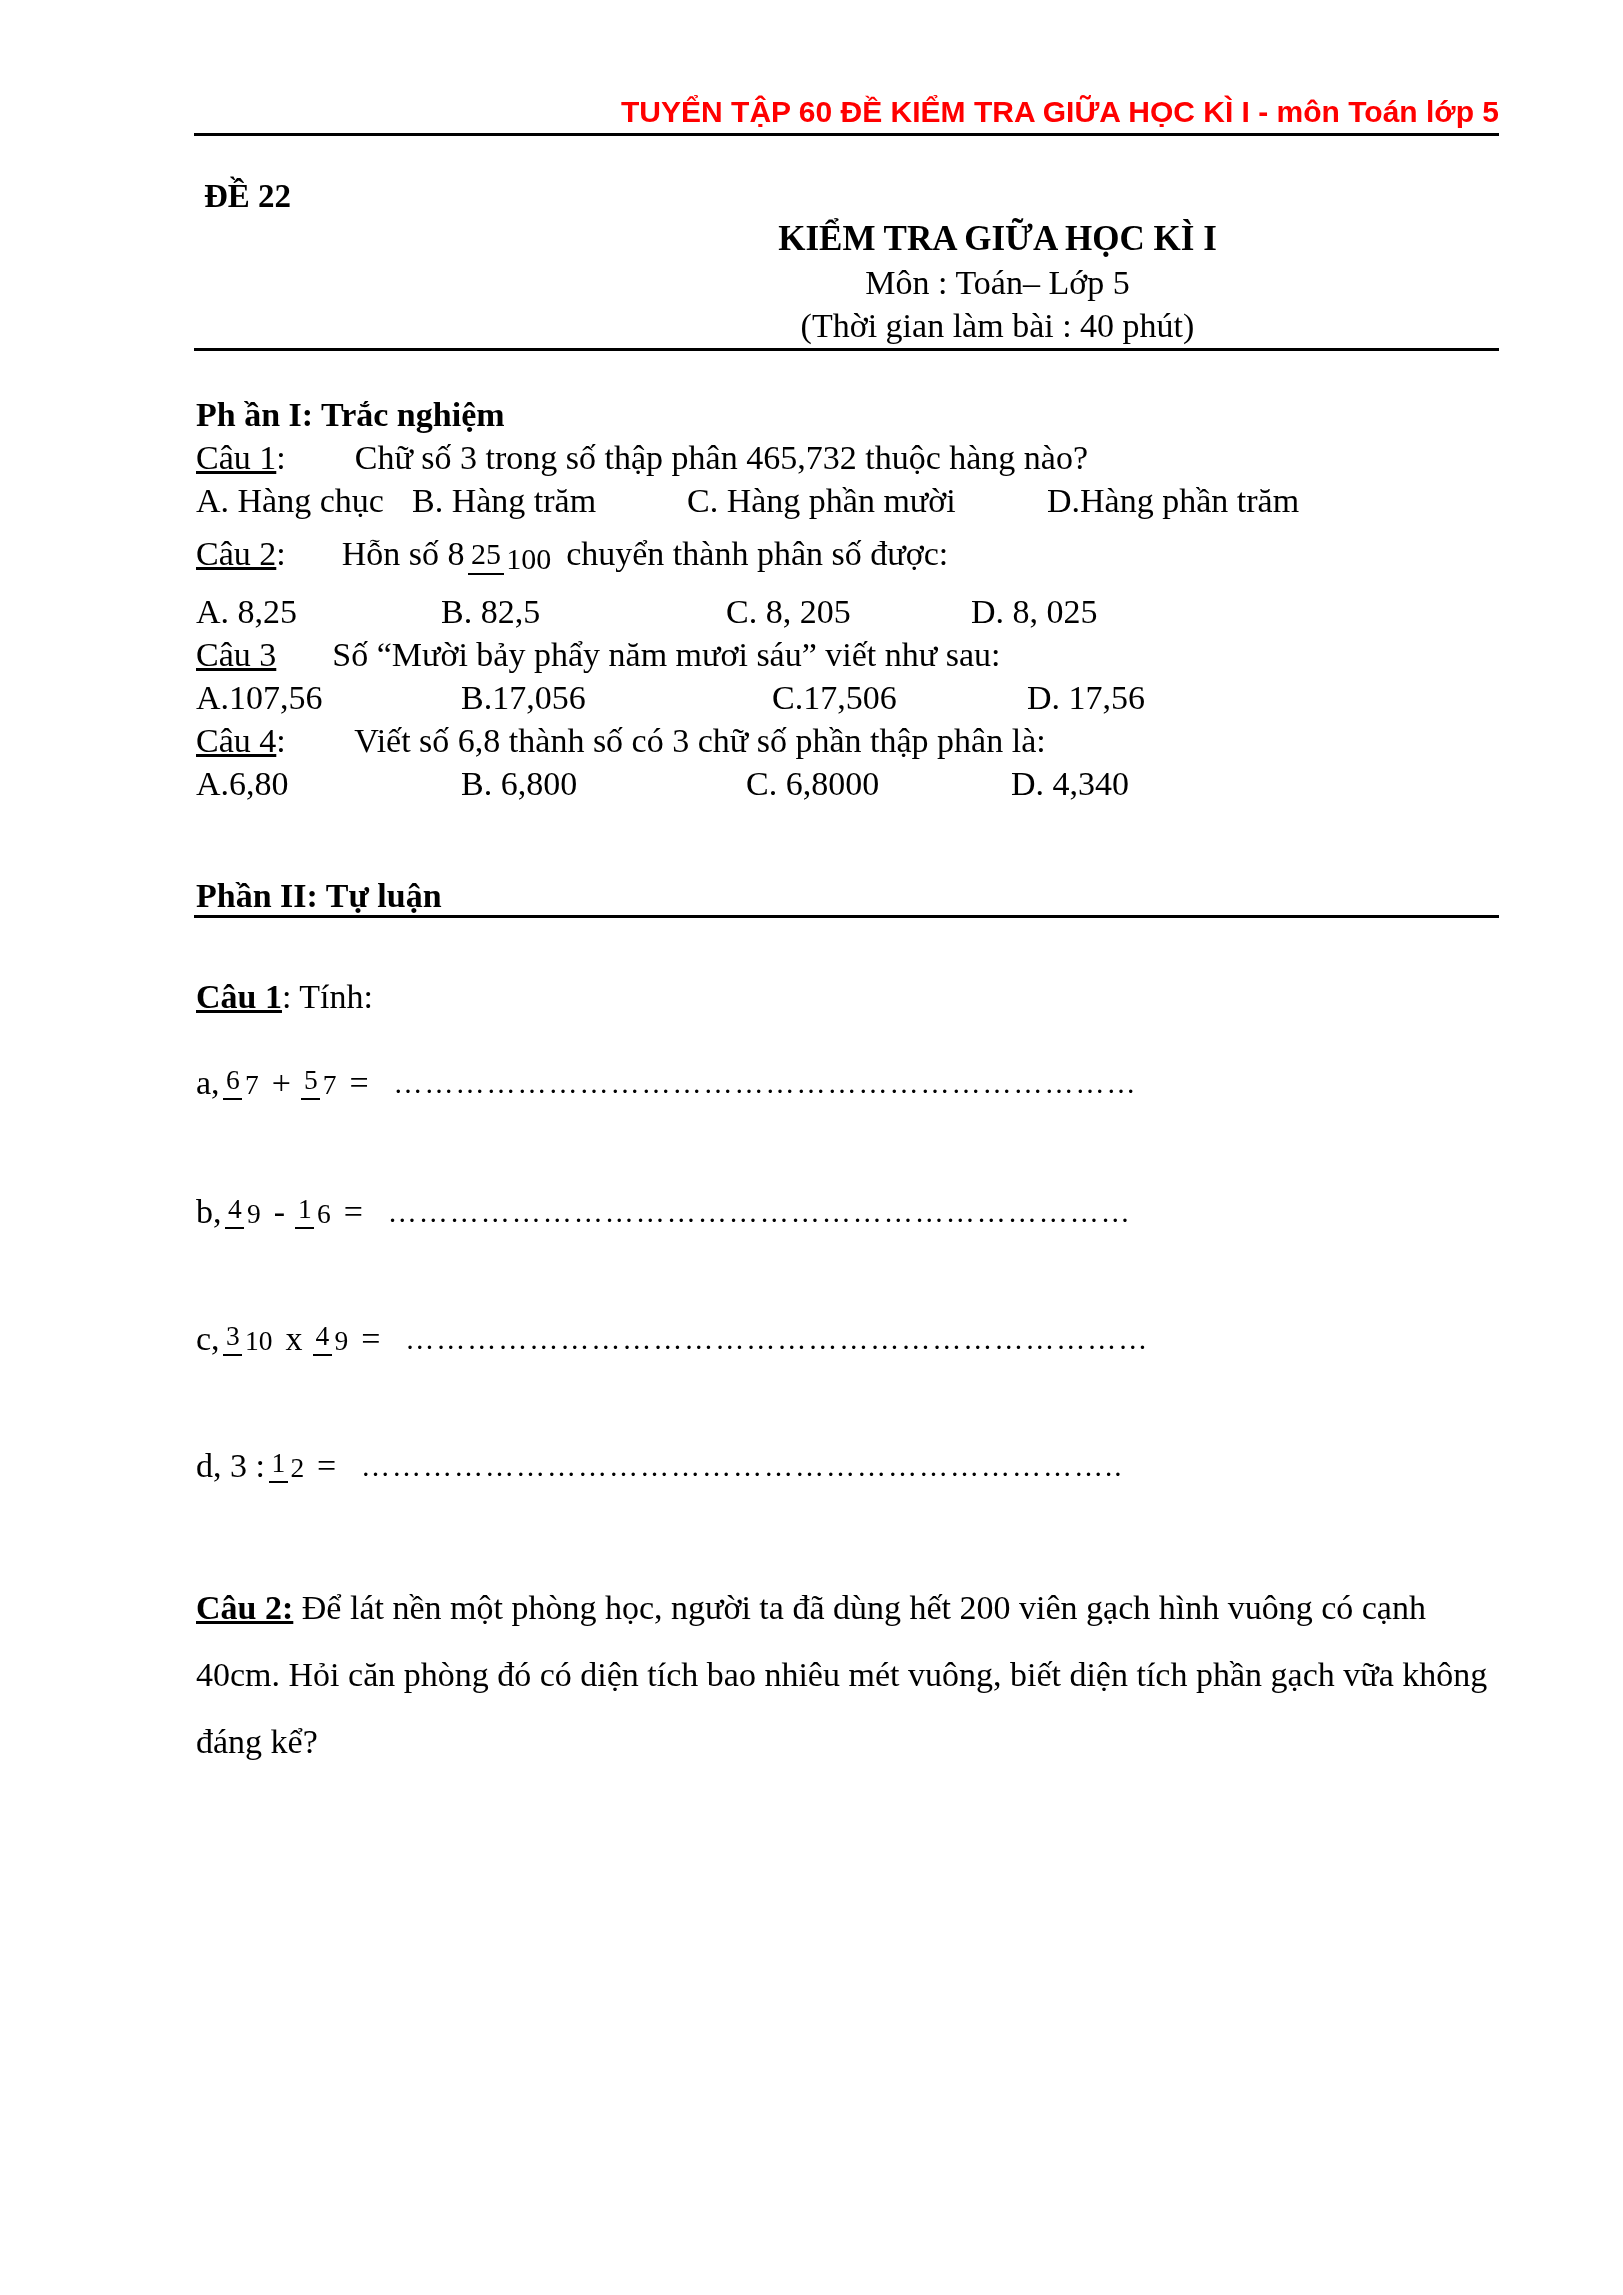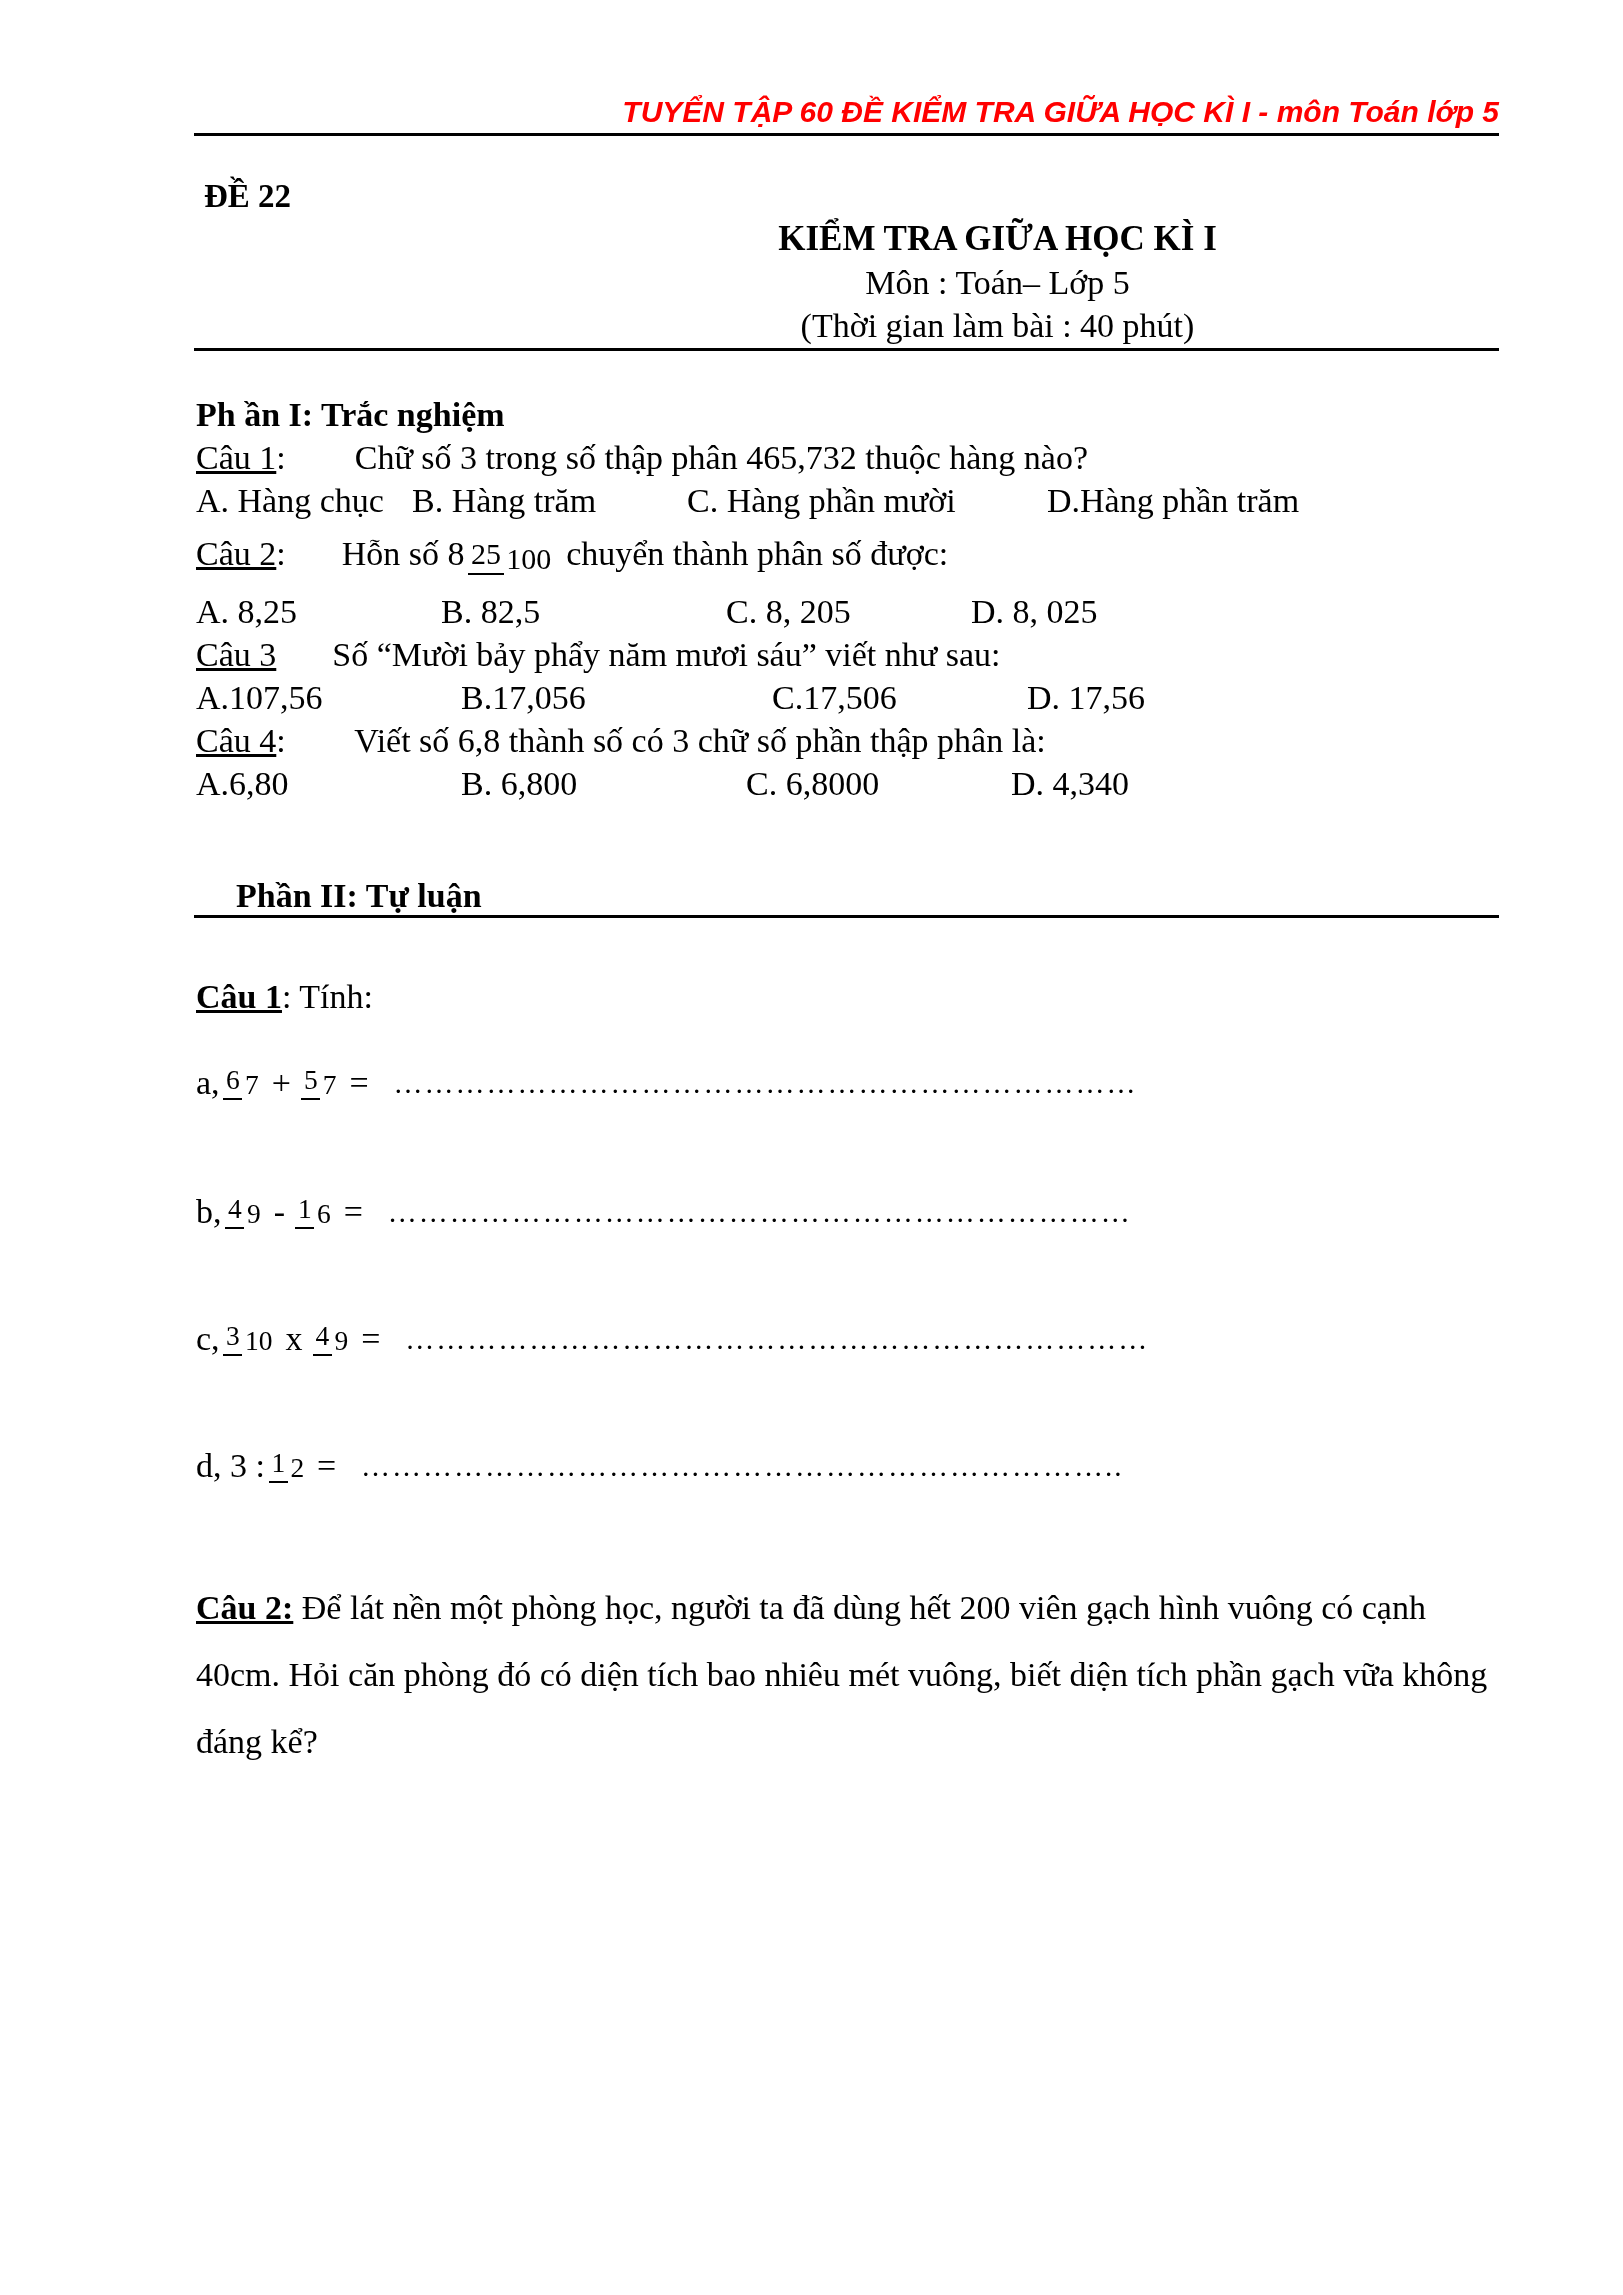--- a/index.html
+++ b/index.html
@@ -4,21 +4,21 @@
 <style>
   html, body { margin: 0; padding: 0; background: #ffffff; }
   body { width: 1624px; height: 2295px; position: relative; overflow: hidden;
          font-family: "Liberation Serif", "DejaVu Serif", serif; color: #000; }
   .page { position: absolute; left: 0; top: 0; width: 1624px; height: 2295px; }
 
   .running-header {
     position: absolute; left: 194px; right: 125px; top: 92px;
     text-align: right; color: #ff0000;
     font-family: "Liberation Sans", "DejaVu Sans", sans-serif;
-    font-weight: bold; font-style: italic; font-size: 30px; line-height: 39px;
+    font-weight: bold; font-size: 30px; line-height: 39px;
   }
   .rule { position: absolute; left: 194px; right: 125px; background: #000; }
   .rule.header-rule { top: 133px; height: 3.3px; }
   .rule.title-rule { top: 348px; height: 2.6px; }
   .rule.part2-rule { top: 915px; height: 2.6px; }
 
   .de-number { position: absolute; left: 204px; top: 175px;
     font-weight: bold; font-size: 33px; line-height: 42px; }
 
   .title-block { position: absolute; left: 208px; right: 125px; top: 216px; text-align: center; }
@@ -116,21 +116,21 @@
       <span>Viết số 6,8 thành số có 3 chữ số phần thập phân  là:</span>
     </div>
     <div class="options">
       <span style="width:265px">A.6,80</span>
       <span style="width:285px">B. 6,800</span>
       <span style="width:265px">C. 6,8000</span>
       <span>D. 4,340</span>
     </div>
   </div>
 
-  <div class="content" style="top:874px;margin-left:40px;">
+  <div class="content" style="top:874px;">
     <div class="part-heading">Phần II: Tự luận</div>
   </div>
   <div class="rule part2-rule"></div>
 
   <div class="content" style="top:975px;">
     <div class="line">
       <span class="q-label bold">Câu 1</span><span>: Tính:</span>
     </div>
   </div>
 

